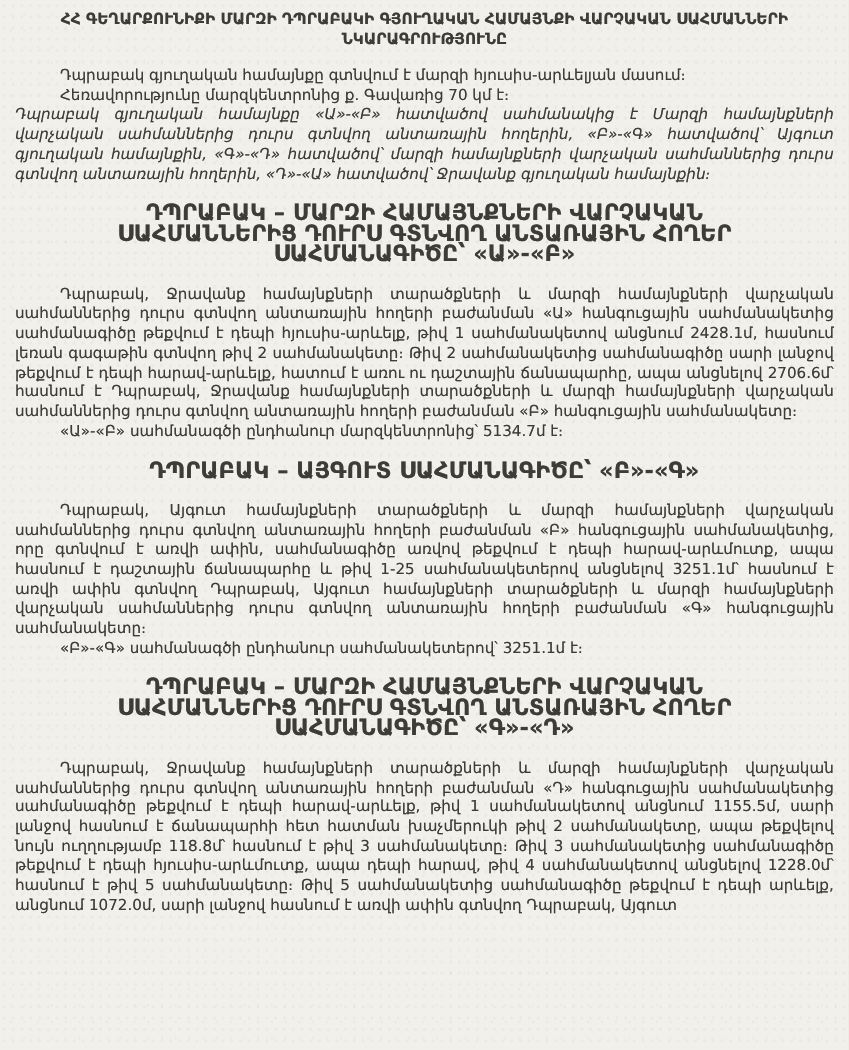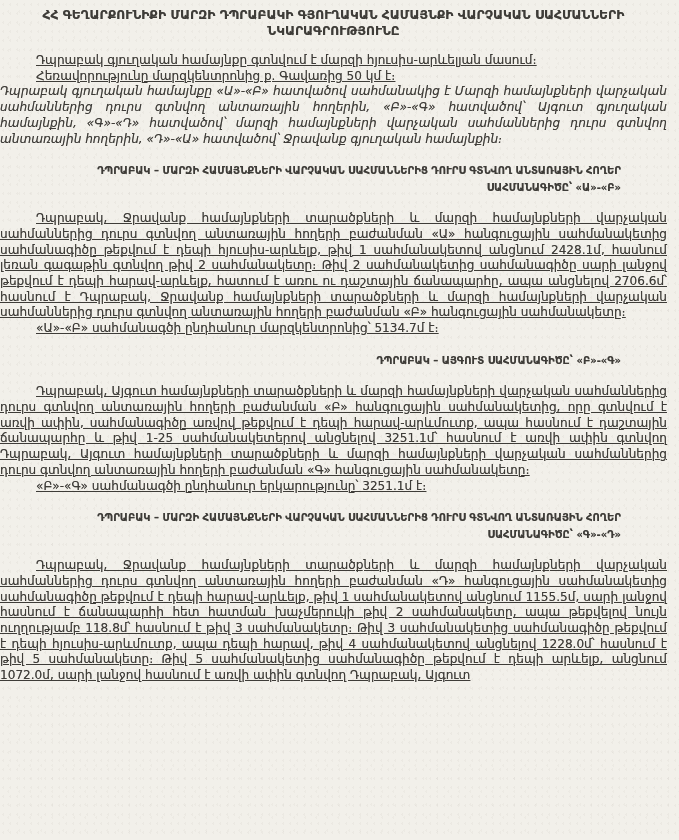--- a/index.html
+++ b/index.html
@@ -1,20 +1,20 @@
 <!DOCTYPE html>
 <html lang="hy"><head>
 <meta charset="utf-8">
 <style>
   html,body{margin:0;padding:0;background:#e8e6e0;}
   body{width:679px;height:840px;overflow:hidden;}
   .page{
     box-sizing:border-box;
     width:679px;height:840px;
-    padding:7px 12px 0 0;
+    padding:7px 12px 0 12px;
     background:#f2f0ea;
     background-image:
       radial-gradient(rgba(120,115,105,0.06) 1px, transparent 1px),
       radial-gradient(rgba(120,115,105,0.05) 1px, transparent 1px);
     background-size:7px 9px, 11px 13px;
     background-position:0 0, 3px 5px;
     font-family:"DejaVu Sans", sans-serif;
     font-size:12.1px;
     line-height:15.7px;
     color:#3e3c38;
@@ -23,52 +23,52 @@
   }
   .title{
     font-size:12.3px;
     font-weight:bold;
     text-align:center;
     line-height:16px;
     margin:0 auto 14px auto;
     max-width:620px;
   }
   h2.sec{
-    font-size:10px;
+    font-size:18px;
     font-weight:bold;
-    text-align:right;
+    text-align:center;
     line-height:16.5px;
     margin:16px auto 15px auto;
     max-width:575px;
   }
   p{margin:0;}
-  .indent{text-indent:36px;text-decoration:underline;}
+  .indent{text-indent:36px;}
   .no-indent{text-indent:0;font-style:italic;}
 </style>
 </head>
 <body>
 
 <div class="page">
 
   <h1 class="title">ՀՀ ԳԵՂԱՐՔՈՒՆԻՔԻ ՄԱՐԶԻ ԴՊՐԱԲԱԿԻ ԳՅՈՒՂԱԿԱՆ ՀԱՄԱՅՆՔԻ ՎԱՐՉԱԿԱՆ ՍԱՀՄԱՆՆԵՐԻ ՆԿԱՐԱԳՐՈՒԹՅՈՒՆԸ</h1>
 
   <p class="indent">Դպրաբակ գյուղական համայնքը գտնվում է մարզի հյուսիս-արևելյան մասում։</p>
-  <p class="indent">Հեռավորությունը մարզկենտրոնից ք. Գավառից  50 կմ է։</p>
+  <p class="indent">Հեռավորությունը մարզկենտրոնից ք. Գավառից  70 կմ է։</p>
   <p class="no-indent">Դպրաբակ գյուղական համայնքը «Ա»-«Բ» հատվածով սահմանակից է Մարզի համայնքների վարչական սահմաններից դուրս գտնվող անտառային հողերին, «Բ»-«Գ» հատվածով՝ Այգուտ գյուղական համայնքին, «Գ»-«Դ» հատվածով՝ մարզի համայնքների վարչական սահմաններից դուրս գտնվող անտառային հողերին, «Դ»-«Ա» հատվածով՝ Ջրավանք գյուղական համայնքին։</p>
 
   <section>
     <h2 class="sec">ԴՊՐԱԲԱԿ – ՄԱՐԶԻ ՀԱՄԱՅՆՔՆԵՐԻ ՎԱՐՉԱԿԱՆ ՍԱՀՄԱՆՆԵՐԻՑ ԴՈՒՐՍ ԳՏՆՎՈՂ ԱՆՏԱՌԱՅԻՆ ՀՈՂԵՐ ՍԱՀՄԱՆԱԳԻԾԸ՝   «Ա»-«Բ»</h2>
     <p class="indent">Դպրաբակ, Ջրավանք համայնքների տարածքների և մարզի համայնքների վարչական սահմաններից դուրս գտնվող անտառային հողերի բաժանման «Ա» հանգուցային սահմանակետից սահմանագիծը թեքվում է դեպի հյուսիս-արևելք, թիվ 1 սահմանակետով անցնում 2428.1մ, հասնում լեռան գագաթին գտնվող թիվ 2 սահմանակետը։ Թիվ 2 սահմանակետից սահմանագիծը սարի լանջով թեքվում է դեպի հարավ-արևելք, հատում է առու ու դաշտային ճանապարհը, ապա անցնելով 2706.6մ՝ հասնում է Դպրաբակ, Ջրավանք համայնքների տարածքների և մարզի համայնքների վարչական սահմաններից դուրս գտնվող անտառային հողերի բաժանման «Բ» հանգուցային սահմանակետը։</p>
     <p class="indent total">«Ա»-«Բ» սահմանագծի ընդհանուր մարզկենտրոնից՝  5134.7մ է։</p>
   </section>
 
   <section>
     <h2 class="sec">ԴՊՐԱԲԱԿ – ԱՅԳՈՒՏ ՍԱՀՄԱՆԱԳԻԾԸ՝   «Բ»-«Գ»</h2>
     <p class="indent">Դպրաբակ, Այգուտ համայնքների տարածքների և մարզի համայնքների վարչական սահմաններից դուրս գտնվող անտառային հողերի բաժանման «Բ» հանգուցային սահմանակետից, որը գտնվում է առվի ափին, սահմանագիծը առվով թեքվում է դեպի հարավ-արևմուտք, ապա հասնում է դաշտային ճանապարհը և թիվ 1-25 սահմանակետերով անցնելով 3251.1մ՝ հասնում է առվի ափին գտնվող Դպրաբակ, Այգուտ համայնքների տարածքների և մարզի համայնքների վարչական սահմաններից դուրս գտնվող անտառային հողերի բաժանման «Գ» հանգուցային սահմանակետը։</p>
-    <p class="indent total">«Բ»-«Գ» սահմանագծի ընդհանուր երկարությունը՝  3251.1մ է։</p>
+    <p class="indent total">«Բ»-«Գ» սահմանագծի ընդհանուր սահմանակետերով՝  3251.1մ է։</p>
   </section>
 
   <section>
     <h2 class="sec">ԴՊՐԱԲԱԿ – ՄԱՐԶԻ ՀԱՄԱՅՆՔՆԵՐԻ ՎԱՐՉԱԿԱՆ ՍԱՀՄԱՆՆԵՐԻՑ ԴՈՒՐՍ ԳՏՆՎՈՂ ԱՆՏԱՌԱՅԻՆ ՀՈՂԵՐ ՍԱՀՄԱՆԱԳԻԾԸ՝   «Գ»-«Դ»</h2>
     <p class="indent">Դպրաբակ, Ջրավանք համայնքների տարածքների և մարզի համայնքների վարչական սահմաններից դուրս գտնվող անտառային հողերի բաժանման «Դ» հանգուցային սահմանակետից սահմանագիծը թեքվում է դեպի հարավ-արևելք, թիվ 1 սահմանակետով անցնում 1155.5մ, սարի լանջով հասնում է ճանապարհի հետ հատման խաչմերուկի թիվ 2 սահմանակետը, ապա թեքվելով նույն ուղղությամբ 118.8մ՝ հասնում է թիվ 3 սահմանակետը։ Թիվ 3 սահմանակետից սահմանագիծը թեքվում է դեպի հյուսիս-արևմուտք, ապա դեպի հարավ, թիվ 4 սահմանակետով անցնելով 1228.0մ՝ հասնում է թիվ 5 սահմանակետը։ Թիվ 5 սահմանակետից սահմանագիծը թեքվում է դեպի արևելք, անցնում 1072.0մ, սարի լանջով հասնում է առվի ափին գտնվող Դպրաբակ, Այգուտ</p>
 
   </section>
 
 </div>
 

